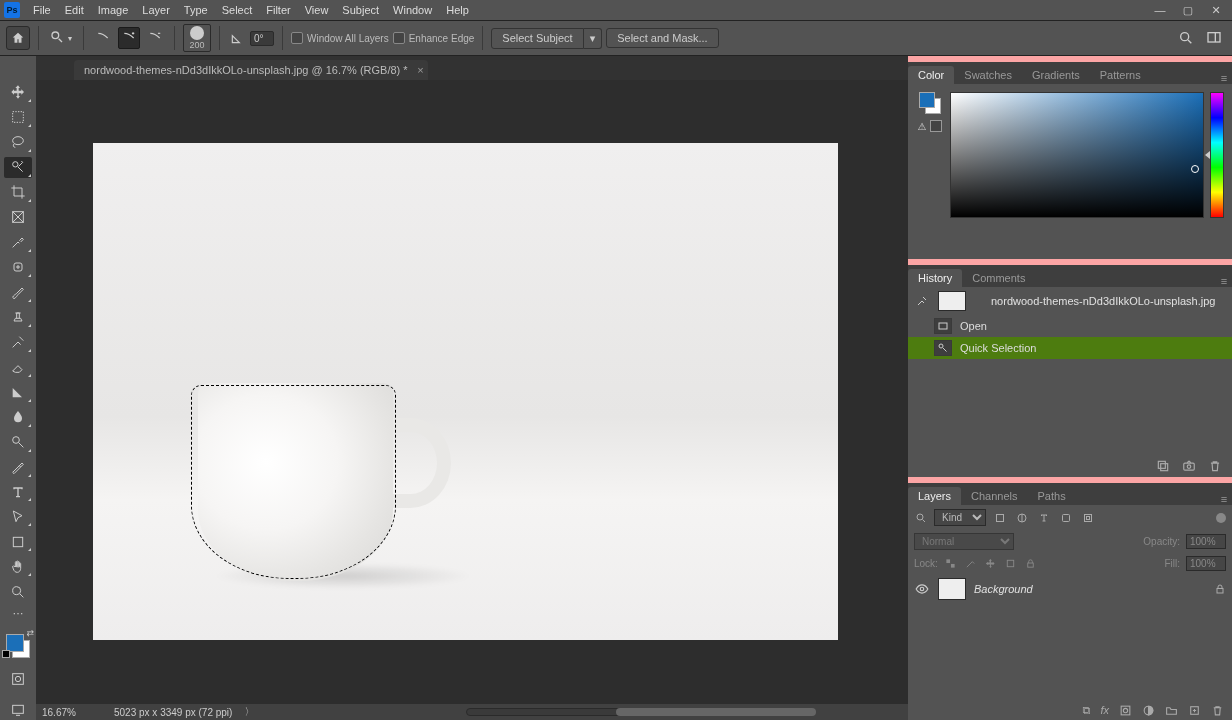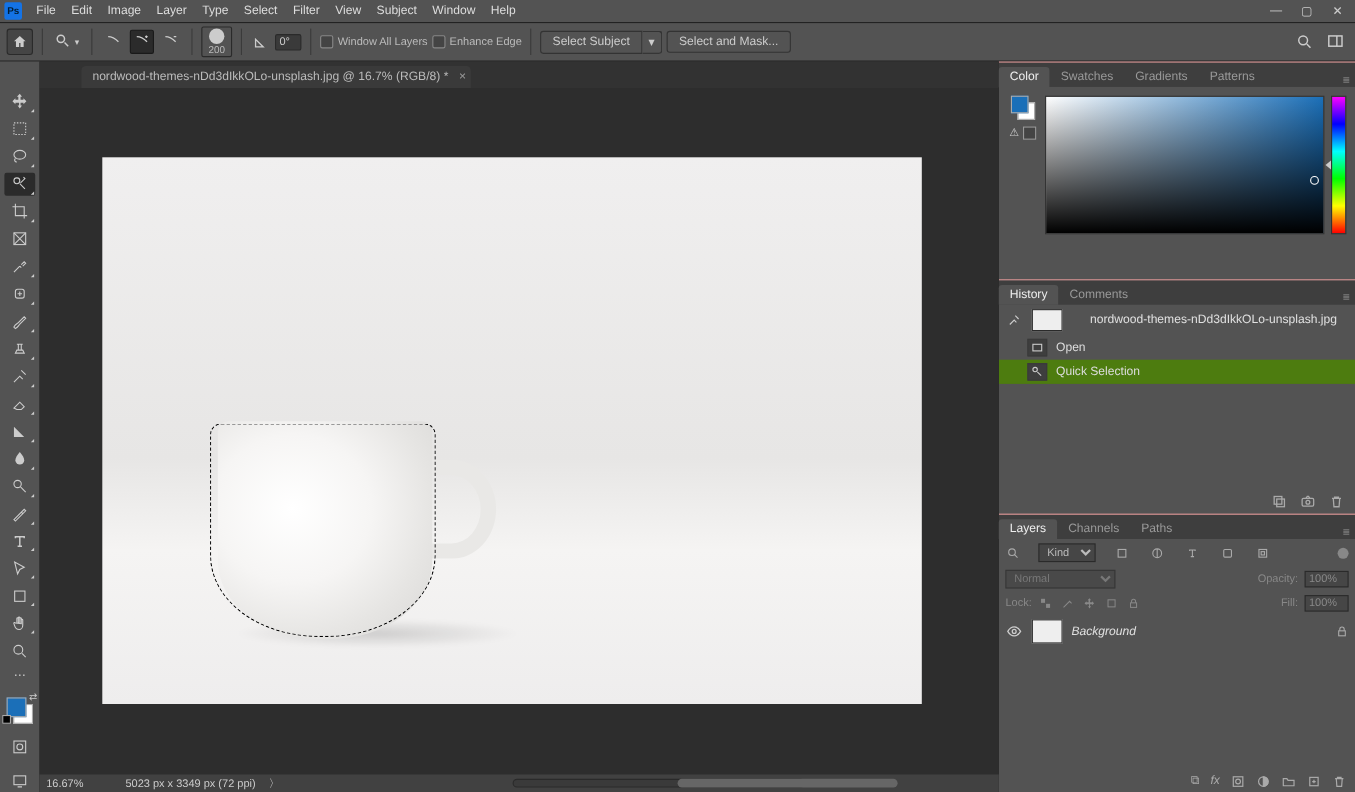--- a/index.html
+++ b/index.html
@@ -80,21 +80,21 @@
 }
 @keyframes ants { to { border-color: #000; } }
 .status-bar { position:absolute; bottom:0; left:0; right:0; height:16px; background:#414141; display:flex;align-items:center;gap:12px;padding:0 6px;font-size:10px;color:#ccc;}
 .status-bar .zoom{width:60px;}
 .status-bar .hscroll{flex:1;height:10px;position:relative;}
 .status-bar .hscroll .track{position:absolute;left:200px;right:170px;top:1px;height:8px;background:#3a3a3a;border:1px solid #2a2a2a;border-radius:4px;}
 .status-bar .hscroll .thumb{position:absolute;left:350px;width:200px;top:1px;height:8px;background:#666;border-radius:4px;}
 
 
 .panels { width: 324px; background:#535353; display:flex;flex-direction:column;}
-.panel { border-top: 1px solid #fca5a5; }
+.panel { border-top: 6px solid #fca5a5; }
 .panel-tabs { display:flex; background:#3e3e3e;height:22px;align-items:flex-end;}
 .panel-tab { padding:3px 10px;font-size:11px;color:#999;border-top-left-radius:3px;border-top-right-radius:3px;position:relative;top:0;}
 .panel-tab.active{background:#535353;color:#eee;}
 .panel-menu{margin-left:auto;width:16px;display:flex;align-items:center;justify-content:center;color:#999;}
 
 
 .color-body{padding:8px;display:flex;gap:6px;height:175px;}
 .fgbg{width:28px;display:flex;flex-direction:column;gap:6px;align-items:center;}
 .fgbg .box{width:22px;height:22px;position:relative;}
 .fgbg .fg{position:absolute;top:0;left:0;width:16px;height:16px;background:#1a6fb8;border:1px solid #aaa;}
@@ -113,21 +113,21 @@
 .history-src .thumb{width:28px;height:20px;background:#eee;border:1px solid #2a2a2a;}
 .history-src .name{font-size:11px;color:#e0e0e0;padding-left:17px;}
 .history-list{flex:1;}
 .history-item{display:flex;align-items:center;gap:8px;padding:3px 6px 3px 26px;font-size:11px;color:#ddd;}
 .history-item.selected{background:#4d7c0f;}
 .history-item .ic{width:18px;height:16px;display:flex;align-items:center;justify-content:center;color:#ccc;border:1px solid #3a3a3a;background:#3e3e3e;}
 .history-footer{height:22px;display:flex;justify-content:flex-end;align-items:center;gap:12px;padding:0 10px;}
 
 
 .layers-body{flex:1;display:flex;flex-direction:column;}
-.filter-row{display:flex;align-items:center;gap:16px;padding:4px 6px;}
+.filter-row{display:flex;align-items:center;gap:6px;padding:4px 6px;}
 .filter-row .search-icn{width:14px;height:14px;display:flex;align-items:center;justify-content:center;color:#aaa;}
 .filter-row select{background:#464646;border:1px solid #2a2a2a;color:#bbb;font-size:10px;padding:1px 3px;width:52px;}
 .filter-row .filter-ic{width:16px;height:16px;display:flex;align-items:center;justify-content:center;color:#aaa;}
 .filter-row .toggle{margin-left:auto;width:10px;height:10px;border-radius:50%;background:#888;}
 .blend-row,.lock-row{display:flex;align-items:center;gap:6px;padding:3px 6px;font-size:10px;color:#888;}
 .blend-row select, .lock-row .val, .blend-row .val{background:#464646;border:1px solid #2a2a2a;color:#888;font-size:10px;padding:1px 3px;}
 .blend-row .label,.lock-row .label{margin-left:auto;}
 .lock-row .lock-ic{width:14px;height:14px;display:flex;align-items:center;justify-content:center;color:#888;}
 .layer-list{flex:1;}
 .layer-row{display:flex;align-items:center;gap:8px;padding:4px 6px;}

